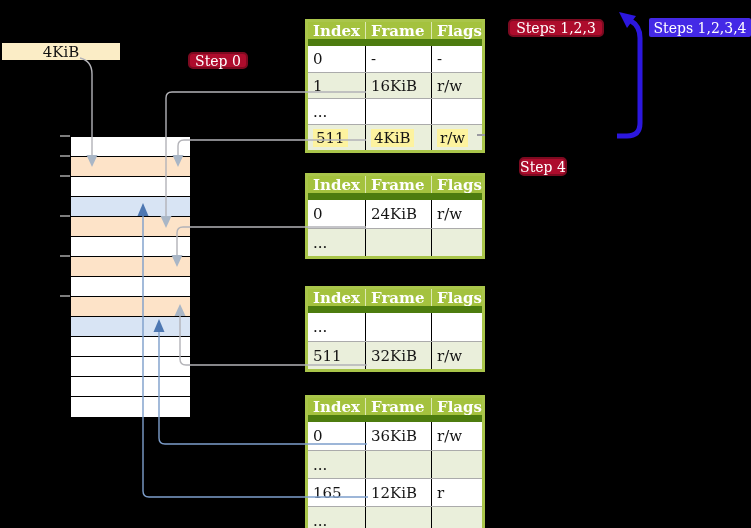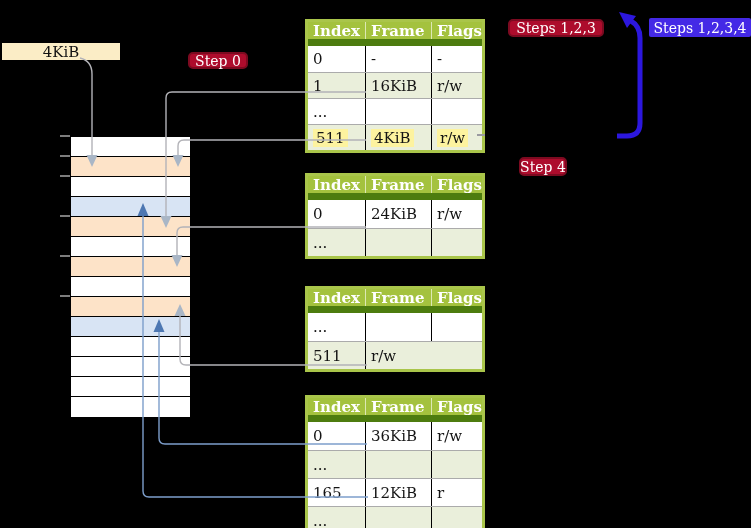--- a/index.html
+++ b/index.html
@@ -149,20 +149,21 @@
         <div class="tcell th">Frame</div>
         <div class="tcell th">Flags</div>
       </div>
       <div class="trow">
         <div class="tcell">...</div>
         <div class="tcell"></div>
         <div class="tcell"></div>
       </div>
       <div class="trow alt">
         <div class="tcell">511</div>
+        <div class="tcell">32KiB</div>
         <div class="tcell">r/w</div>
       </div>
     </div>
   <div class="ptable rows28" style="top:395px">
       <div class="trow thead">
         <div class="tcell th">Index</div>
         <div class="tcell th">Frame</div>
         <div class="tcell th">Flags</div>
       </div>
       <div class="trow">

